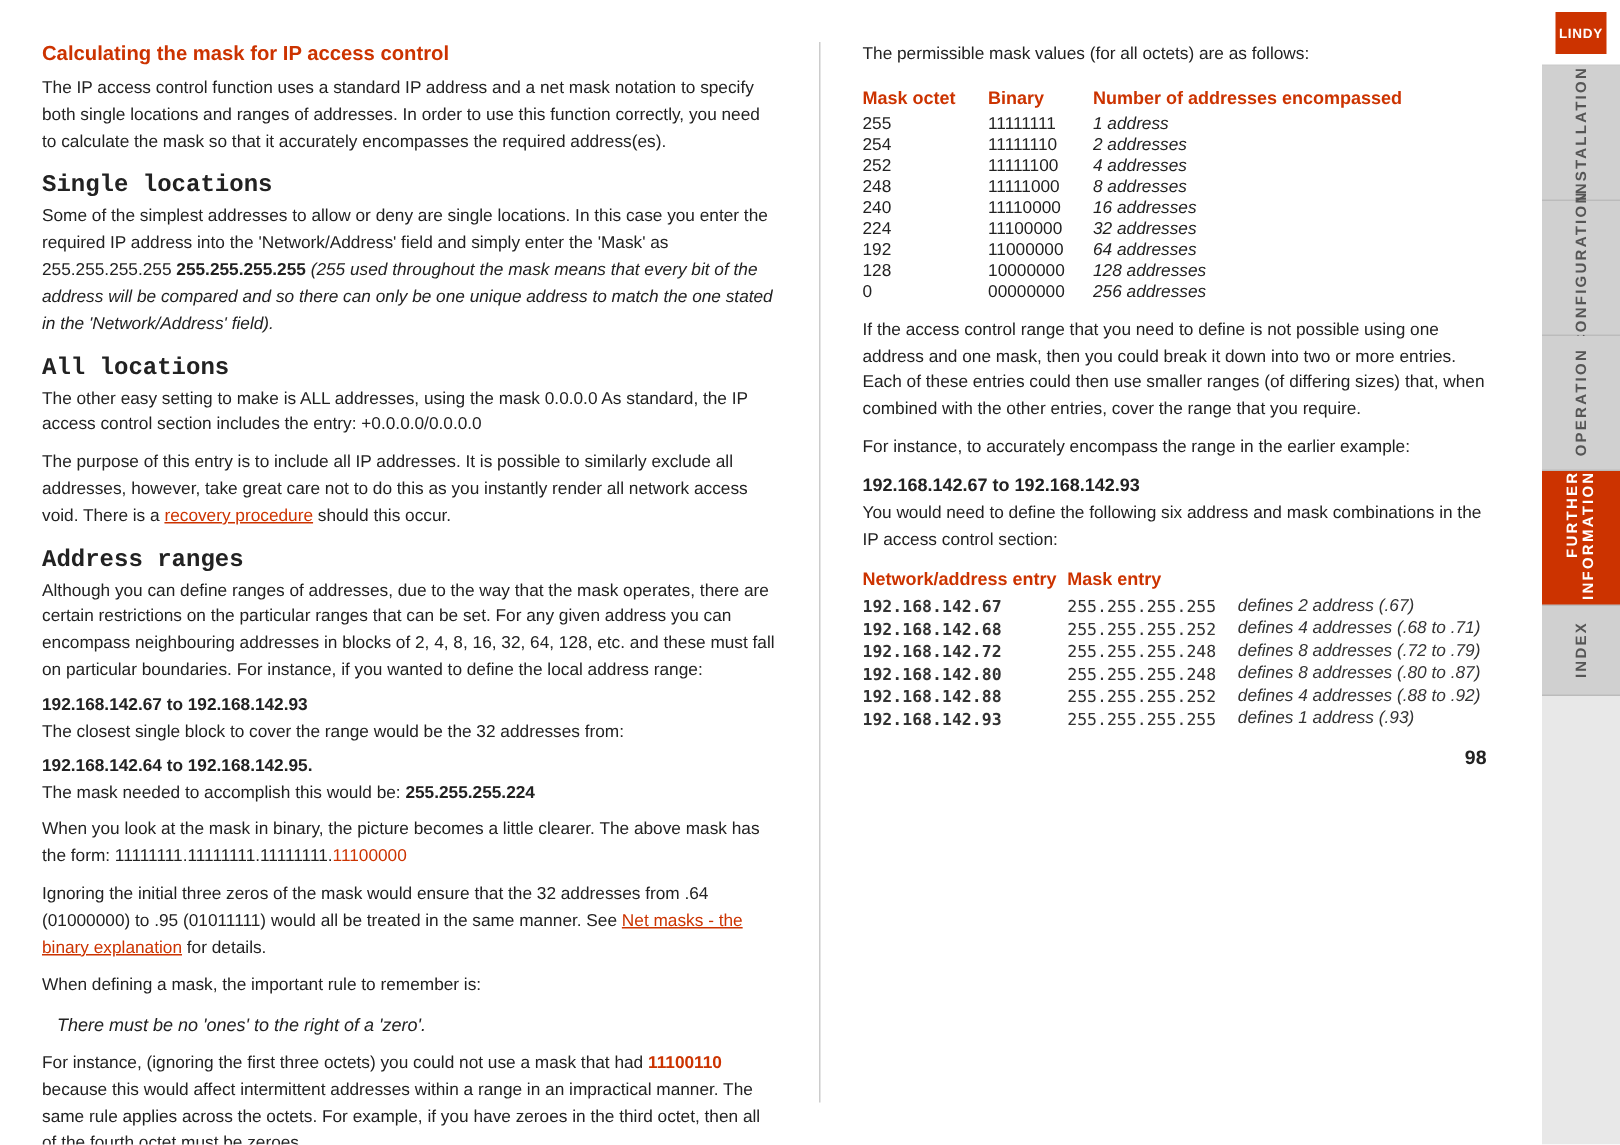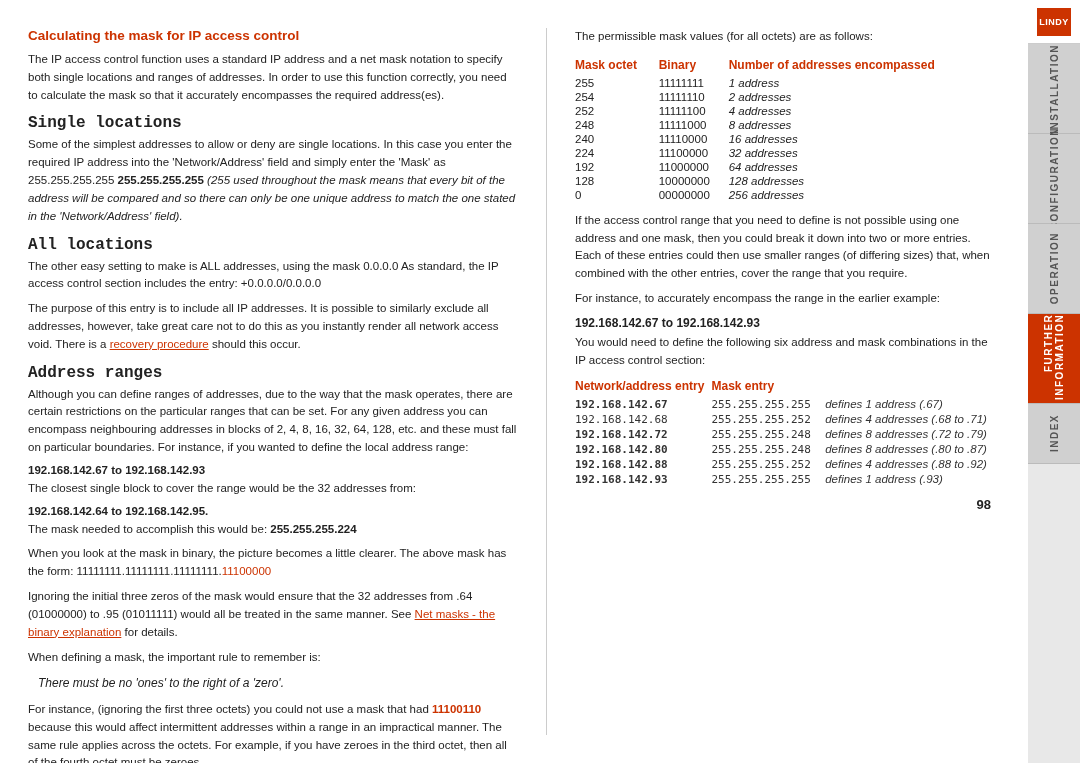--- a/index.html
+++ b/index.html
@@ -351,24 +351,24 @@
         <tr>
           <th>Network/address entry</th>
           <th>Mask entry</th>
           <th></th>
         </tr>
       </thead>
       <tbody id="network-table-body">
       <tr>
             <td class="mono" style="font-style: normal; font-weight: bold;">192.168.142.67</td>
             <td class="mono" style="font-style: normal;">255.255.255.255</td>
-            <td style="font-style: italic; padding-left: 8px;">defines 1 address (.67)</td>
-          </tr>
-          <tr>
-            <td class="mono" style="font-style: normal; font-weight: normal;">192.168.142.68</td>
+            <td style="font-style: italic; padding-left: 8px;">defines 2 address (.67)</td>
+          </tr>
+          <tr>
+            <td class="mono" style="font-style: normal; font-weight: bold;">192.168.142.68</td>
             <td class="mono" style="font-style: normal;">255.255.255.252</td>
             <td style="font-style: italic; padding-left: 8px;">defines 4 addresses (.68 to .71)</td>
           </tr>
           <tr>
             <td class="mono" style="font-style: normal; font-weight: bold;">192.168.142.72</td>
             <td class="mono" style="font-style: normal;">255.255.255.248</td>
             <td style="font-style: italic; padding-left: 8px;">defines 8 addresses (.72 to .79)</td>
           </tr>
           <tr>
             <td class="mono" style="font-style: normal; font-weight: bold;">192.168.142.80</td>

